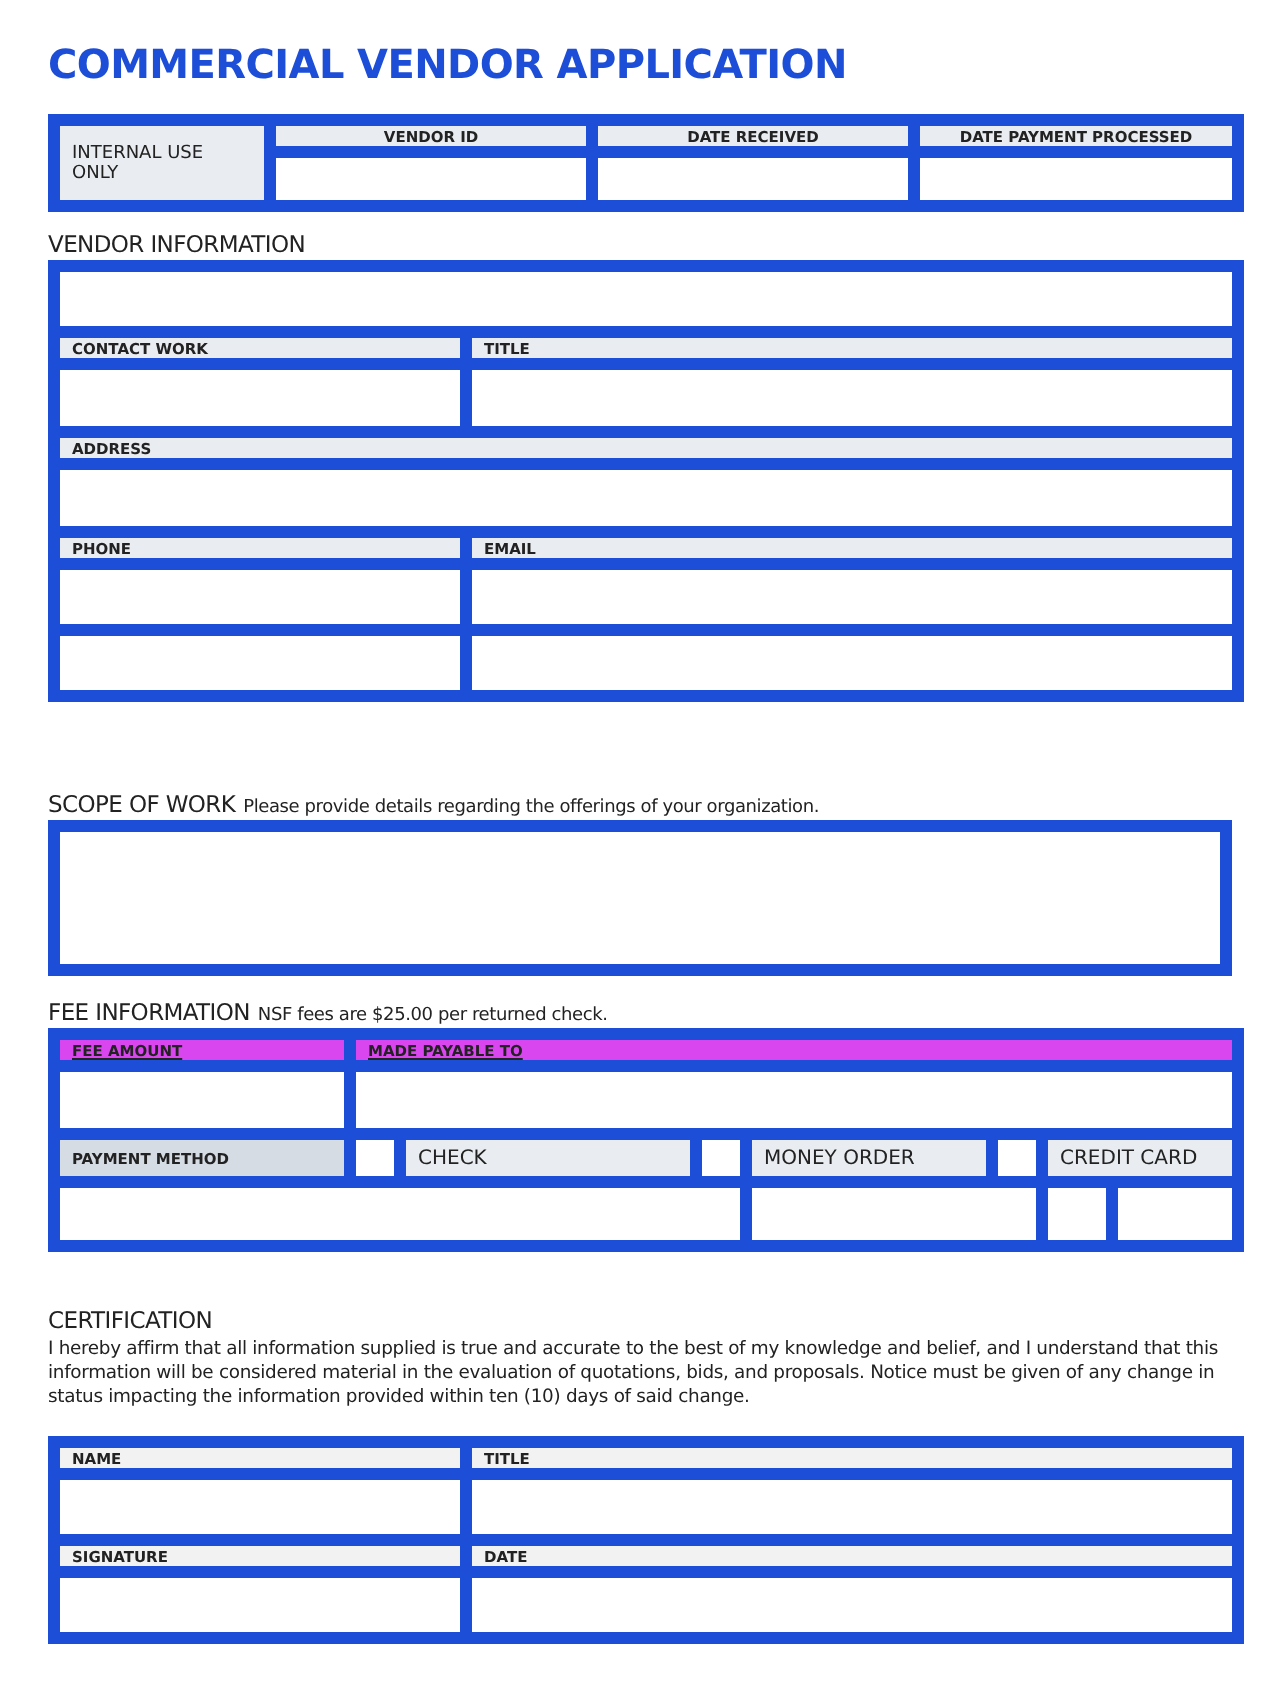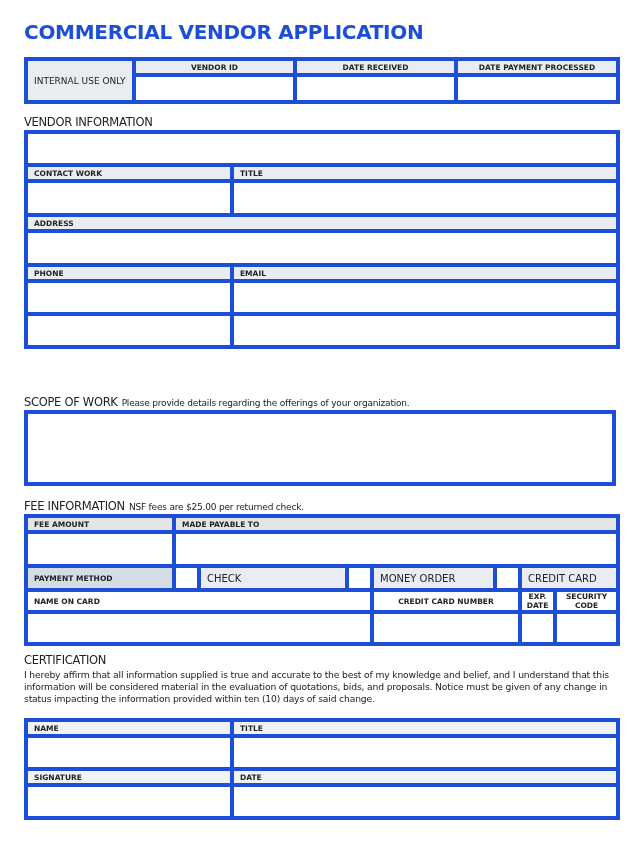--- a/index.html
+++ b/index.html
@@ -2,23 +2,23 @@
 <html><head>
 <meta charset="utf-8">
 <style>
   html, body { margin: 0; padding: 0; background: #ffffff; }
   body { width: 639px; height: 849px; position: relative; font-family: "DejaVu Sans", sans-serif; color: #222; overflow: hidden; }
   .abs { position: absolute; }
   .title { left: 24px; top: 20px; font-size: 20px; font-weight: bold; color: #1d4ed8; letter-spacing: -0.3px; }
   .sec { font-size: 11.5px; color: #222; letter-spacing: -0.3px; }
   .sec .note { font-size: 9px; margin-left: 4px; letter-spacing: -0.2px; }
   table { border-collapse: collapse; position: absolute; table-layout: fixed; }
-  td { border: 4px solid #1d4ed8; padding: 0 6px; font-size: 7.5px; font-weight: bold; color: #222; box-sizing: border-box; vertical-align: middle; }
+  td { border: 6px solid #1d4ed8; padding: 0 6px; font-size: 7.5px; font-weight: bold; color: #222; box-sizing: border-box; vertical-align: middle; }
   td.hd { background: #e9ecf0; height: 16px; }
-  td.hdg { background: #e5e5e5; height: 16px; }
+  td.hdg { background: #d946ef; height: 16px; text-decoration: underline; }
   td.hdl { background: #f2f2f2; height: 16px; }
   td.hdw { background: #ffffff; height: 16px; }
   td.in { background: #ffffff; }
   td.center { text-align: center; }
   td.plain { font-weight: normal; font-size: 9px; }
   td.pm { background: #d6dce4; }
   td.opt { background: #e9ecf0; font-weight: normal; font-size: 10px; border-radius: 10px; }
   td.box { background: #ffffff; }
   .outer-bottom { border-bottom: 2px solid #bfbfbf; }
   .cert-text { left: 24px; top: 669px; width: 592px; font-size: 9.2px; line-height: 12px; color: #222; letter-spacing: -0.15px; }
@@ -125,26 +125,20 @@
   </tr>
   <tr style="height:24px;">
     <td class="pm">PAYMENT METHOD</td>
     <td class="box"></td>
     <td class="opt">CHECK</td>
     <td class="box"></td>
     <td class="opt">MONEY ORDER</td>
     <td class="box"></td>
     <td colspan="2" class="opt">CREDIT CARD</td>
   </tr>
-  <tr>
-    <td colspan="4" class="hdw">NAME ON CARD</td>
-    <td colspan="2" class="hdw center">CREDIT CARD NUMBER</td>
-    <td class="hdw center" style="padding:0 2px;">EXP. DATE</td>
-    <td class="hdw center" style="padding:0 2px;">SECURITY CODE</td>
-  </tr>
   <tr style="height:32px;">
     <td colspan="4" class="in"></td>
     <td colspan="2" class="in"></td>
     <td class="in"></td>
     <td class="in"></td>
   </tr>
 </tbody>
   </table>
 
 <div class="abs sec" style="left:24px; top:653px;">CERTIFICATION</div>

